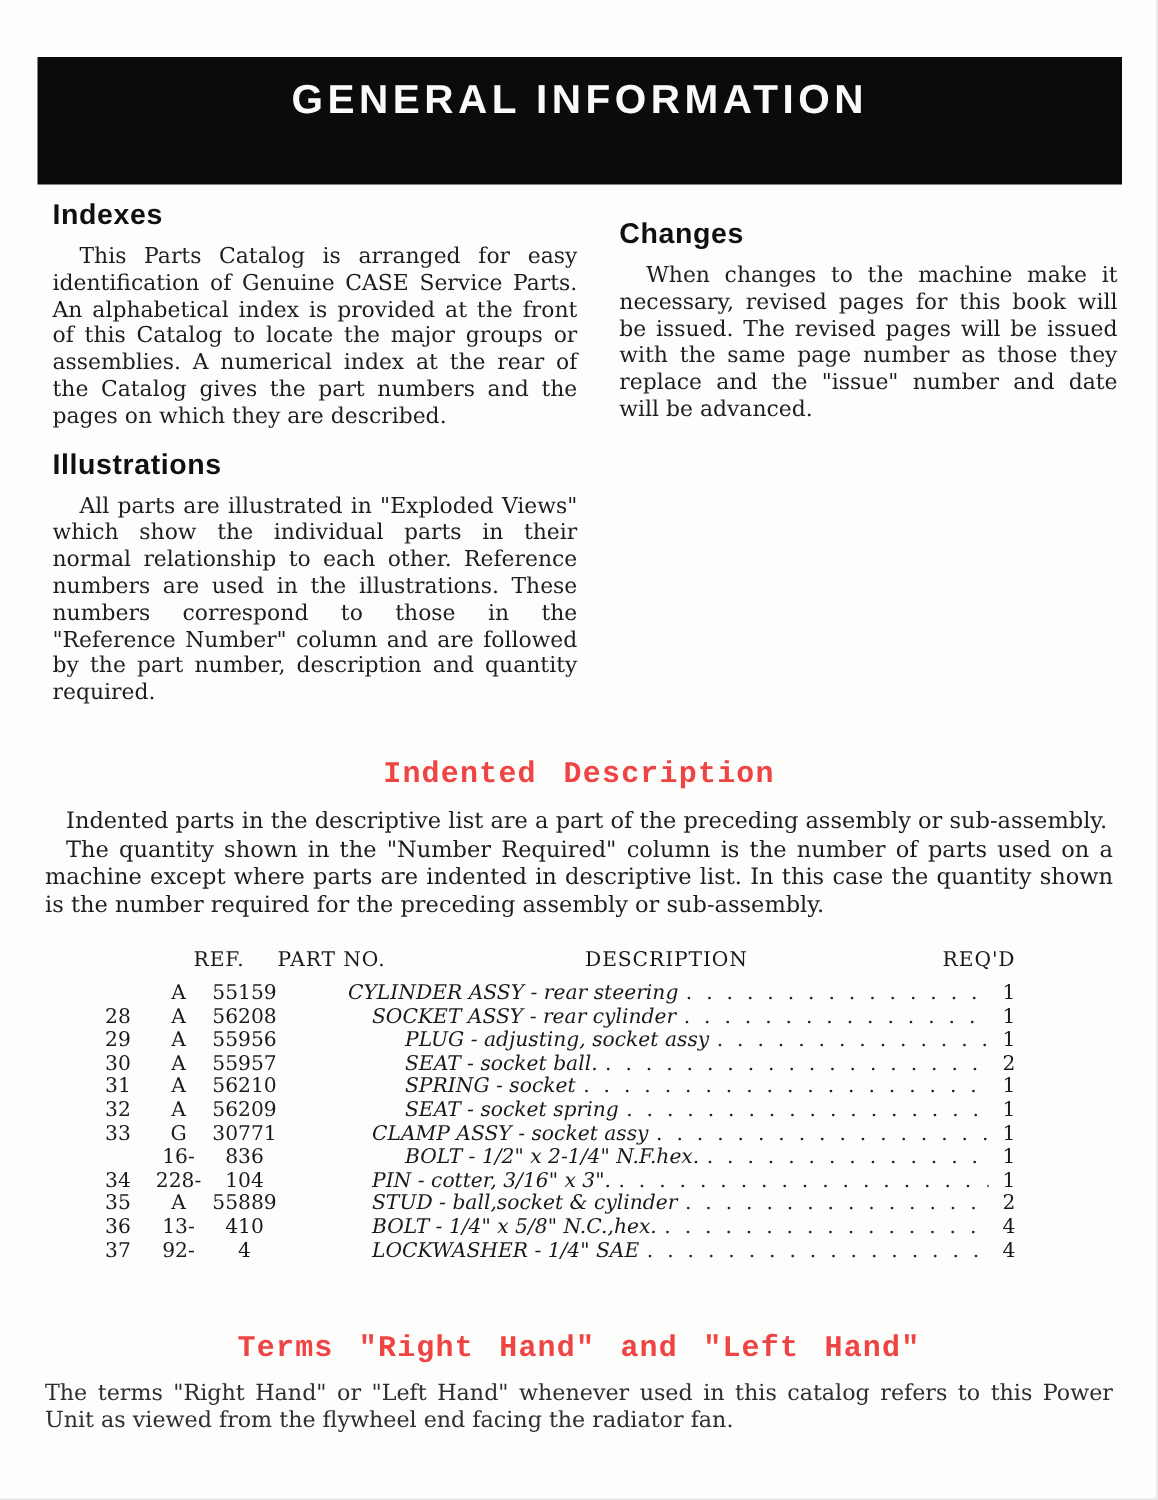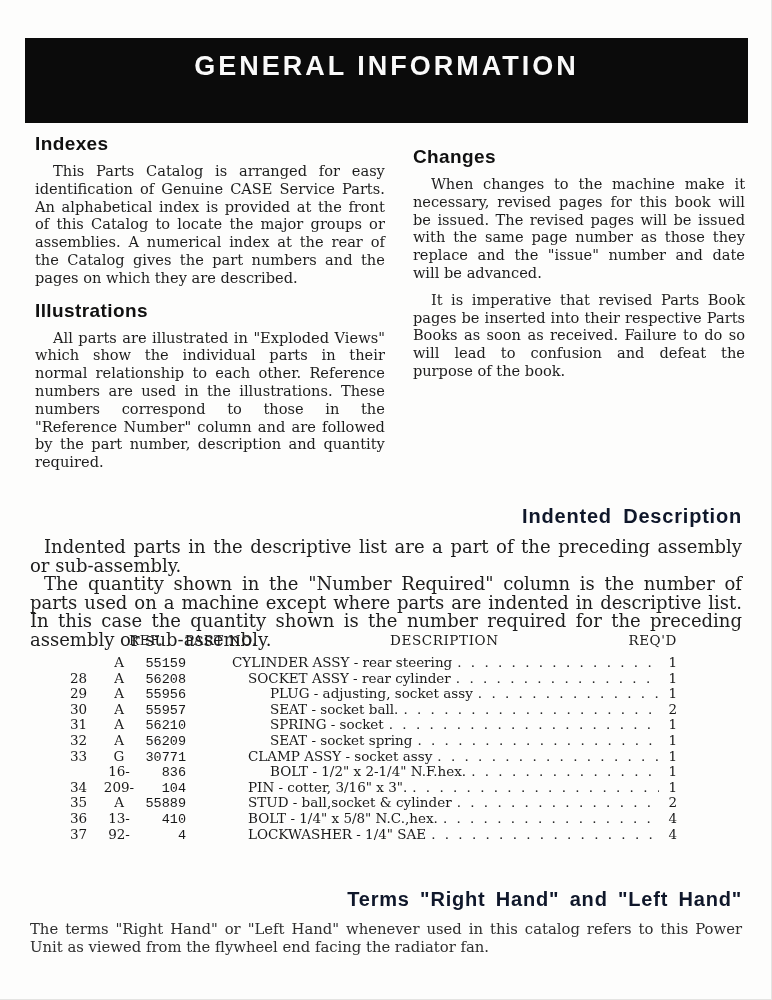--- a/index.html
+++ b/index.html
@@ -62,31 +62,31 @@
   }
 
   
   .indented-block {
     position: absolute;
     left: 30px; top: 505px;
     width: 712px;
   }
   .center-head {
     margin: 0 0 10px 0;
-    text-align: right;
-    font-family: Liberation Sans, sans-serif;
+    text-align: center;
+    font-family: Liberation Mono, monospace;
     font-weight: bold;
     font-size: 20px;
     letter-spacing: 0.8px;
     word-spacing: 5px;
-    color: #0f172a;
+    color: #ef4444;
   }
   .indented-block p.wide {
     margin: 0;
-    font-size: 18px;
+    font-size: 15px;
     line-height: 18.6px;
     text-align: justify;
     text-indent: 14px;
   }
 
   
   .table-block {
     position: absolute;
     left: 70px; top: 632px;
     width: 607px;
@@ -107,29 +107,29 @@
   .tbody { margin-top: 5px; }
   .prow {
     display: flex;
     align-items: baseline;
     height: 15.6px;
     line-height: 15.4px;
     white-space: nowrap;
   }
   .c-ref    { flex: none; width: 20px; text-align: left; }
   .c-prefix { flex: none; width: 42px; margin-left: 8px; text-align: center; }
-  .c-num    { flex: none; width: 46px; text-align: right; font-family: Liberation Mono, monospace; }
+  .c-num    { flex: none; width: 46px; text-align: center; }
   .c-desc-wrap {
     flex: 1;
     display: flex;
     align-items: baseline;
     padding-left: 46px;
     overflow: hidden;
   }
-  .c-desc   { flex: none; }
+  .c-desc   { flex: none; font-style: italic; }
   .c-leader {
     flex: 1;
     overflow: hidden;
     white-space: nowrap;
     letter-spacing: 2.5px;
     padding: 0 3px 0 5px;
     color: #242424;
   }
   .c-qty { flex: none; width: 18px; text-align: right; }
 
@@ -169,21 +169,20 @@
       </section>
       <section>
         <h2 class="sec-head">Illustrations</h2>
         <p class="body">All parts are illustrated in "Exploded Views" which show the individual parts in their normal relationship to each other. Reference numbers are used in the illustrations. These numbers correspond to those in the "Reference Number" column and are followed by the part number, description and quantity required.</p>
       </section>
     </div>
     <div class="col-right">
       <section>
         <h2 class="sec-head">Changes</h2>
         <p class="body">When changes to the machine make it necessary, revised pages for this book will be issued. The revised pages will be issued with the same page number as those they replace and the "issue" number and date will be advanced.</p>
-        <p class="body">It is imperative that revised Parts Book pages be inserted into their respective Parts Books as soon as received. Failure to do so will lead to confusion and defeat the purpose of the book.</p>
       </section>
     </div>
   </div>
 
   <div class="indented-block">
     <h2 class="center-head">Indented Description</h2>
     <p class="wide">Indented parts in the descriptive list are a part of the preceding assembly or sub-assembly.</p>
     <p class="wide">The quantity shown in the "Number Required" column is the number of parts used on a machine except where parts are indented in descriptive list. In this case the quantity shown is the number required for the preceding assembly or sub-assembly.</p>
   </div>
 
@@ -278,21 +277,21 @@
     <span class="c-num">836</span>
     <span class="c-desc-wrap">
       <span class="c-desc" style="padding-left: 38px;">BOLT - 1/2" x 2-1/4" N.F.hex.</span>
       <span class="c-leader">. . . . . . . . . . . . . . . . . . . . . . . . . . . . . . . . . . . . . . . . . . . . . . . . . . . . . . . . . . . . . . . . . . . . . . </span>
       <span class="c-qty">1</span>
     </span>
   </div>
 
   <div class="prow">
     <span class="c-ref">34</span>
-    <span class="c-prefix">209-</span>
+    <span class="c-prefix">228-</span>
     <span class="c-num">104</span>
     <span class="c-desc-wrap">
       <span class="c-desc" style="padding-left: 16px;">PIN - cotter, 3/16" x 3".</span>
       <span class="c-leader">. . . . . . . . . . . . . . . . . . . . . . . . . . . . . . . . . . . . . . . . . . . . . . . . . . . . . . . . . . . . . . . . . . . . . . </span>
       <span class="c-qty">1</span>
     </span>
   </div>
 
   <div class="prow">
     <span class="c-ref">35</span>

